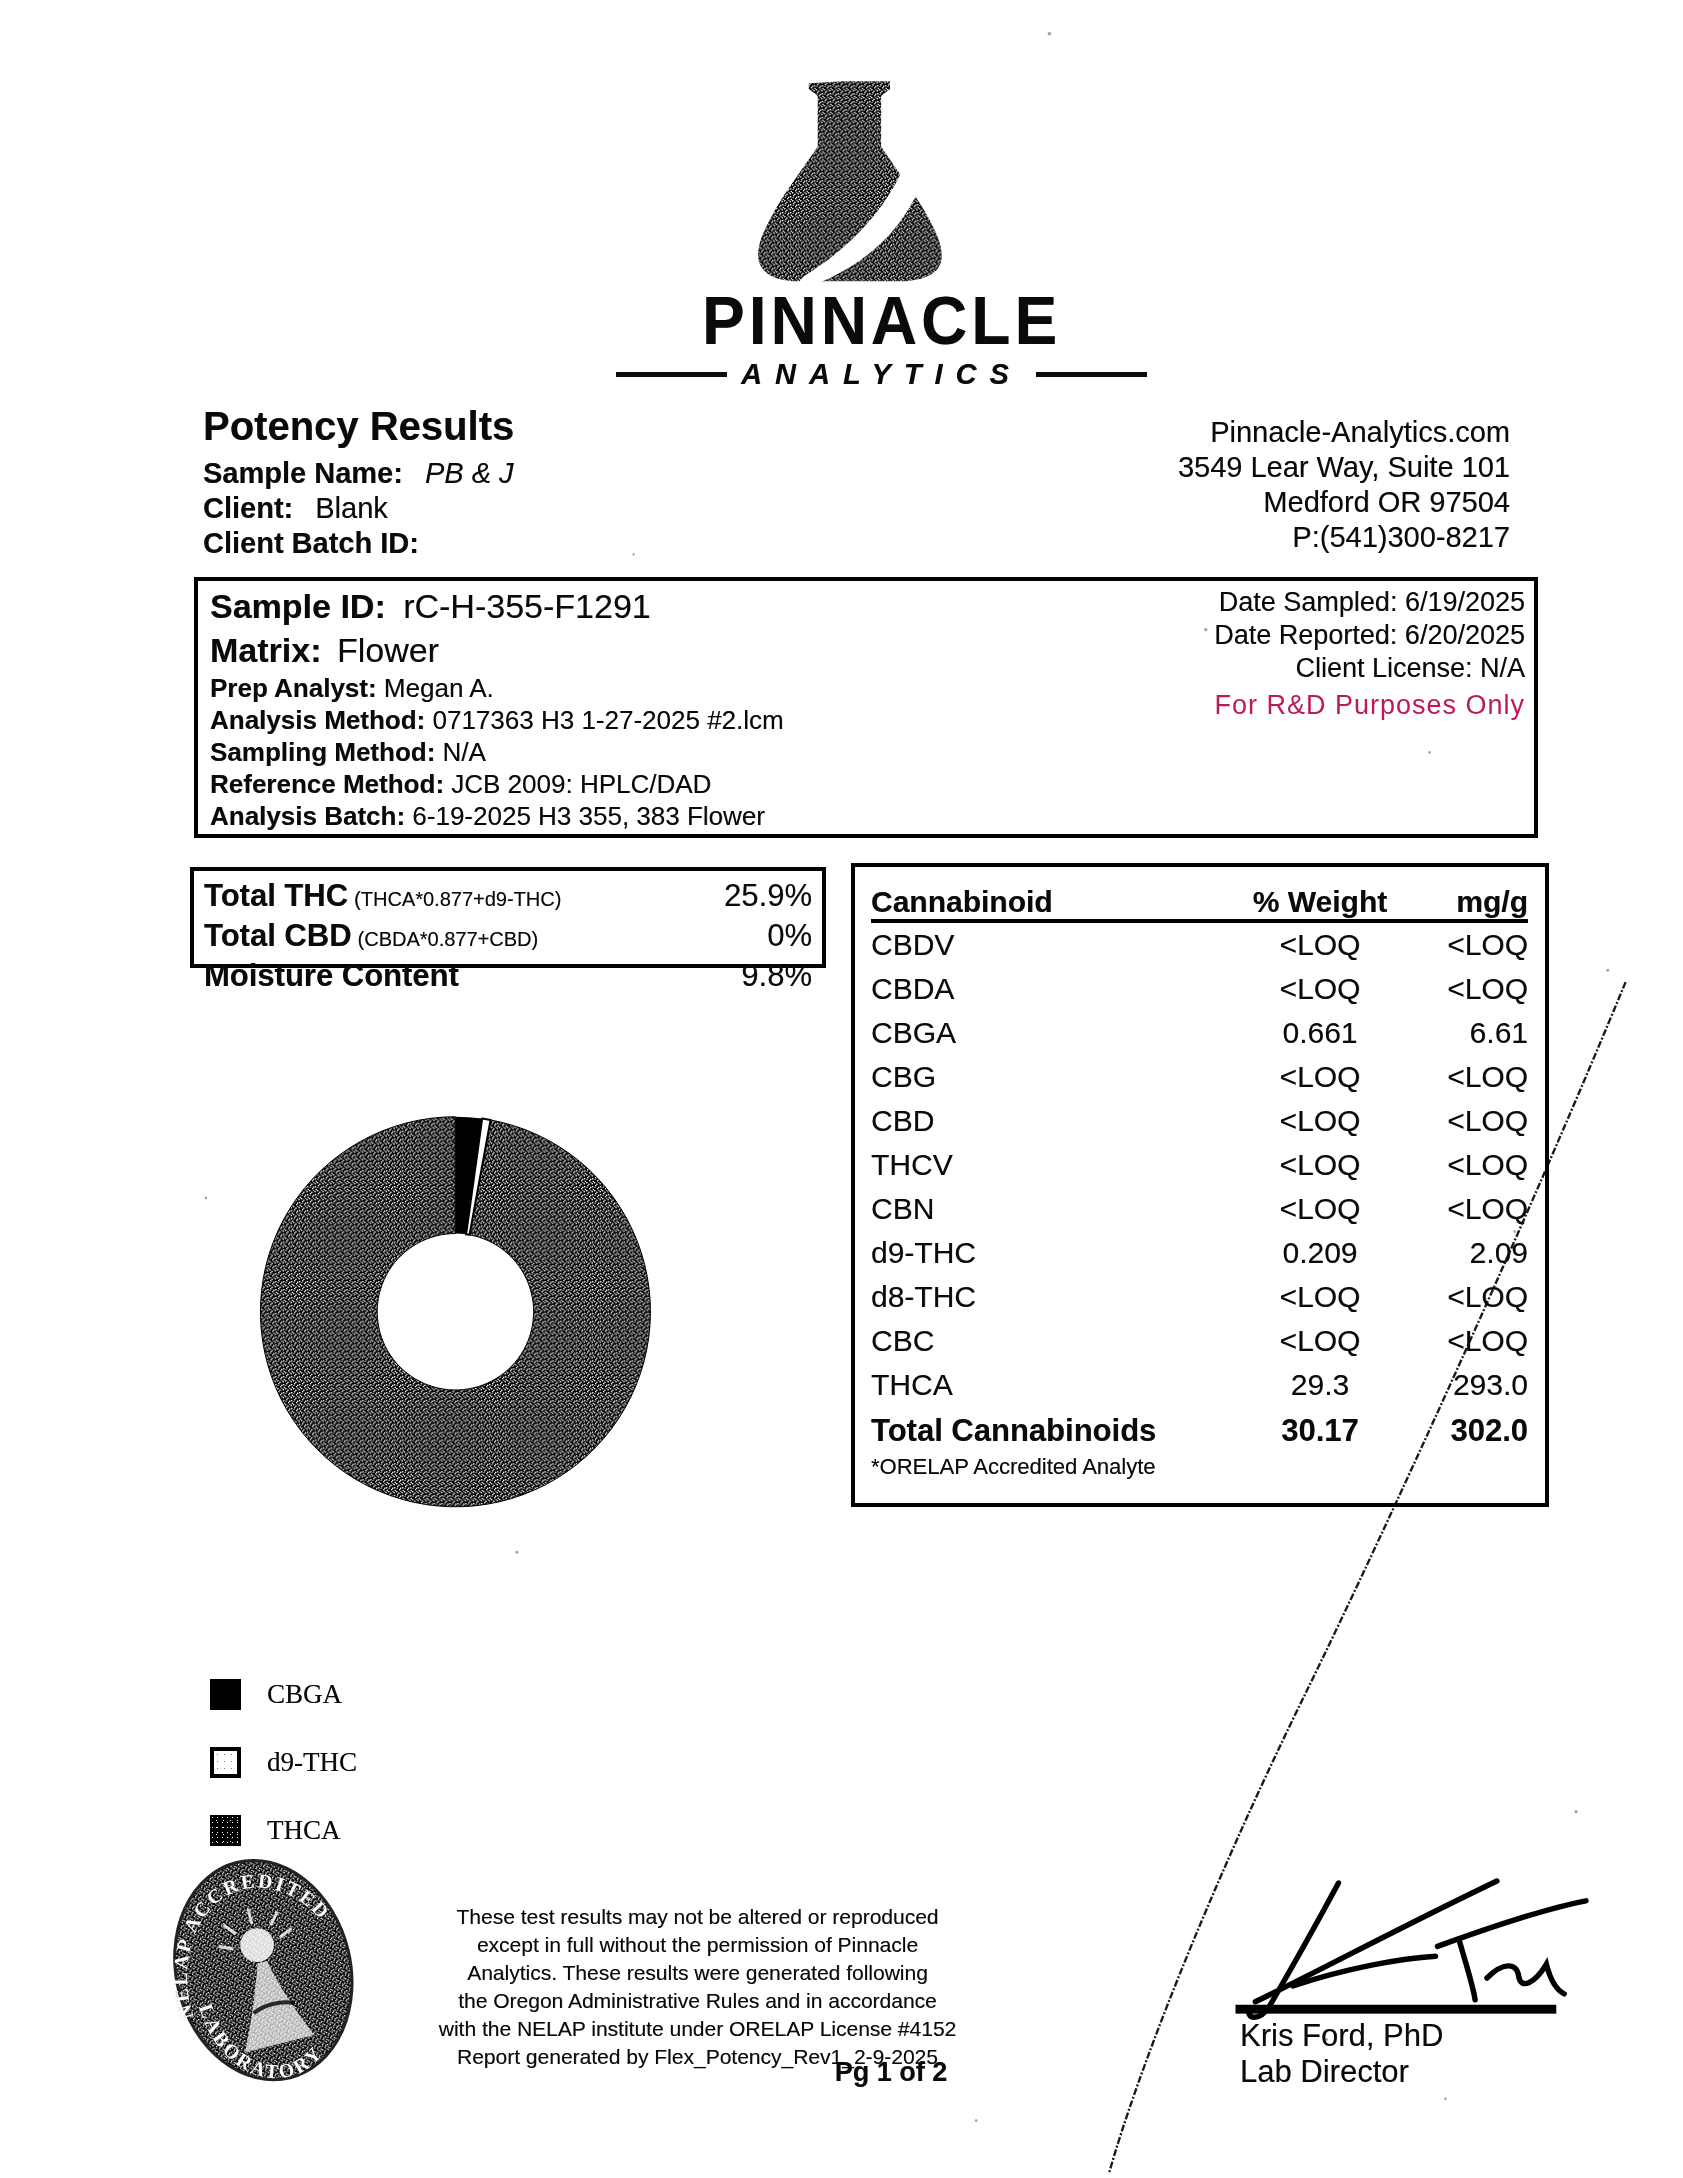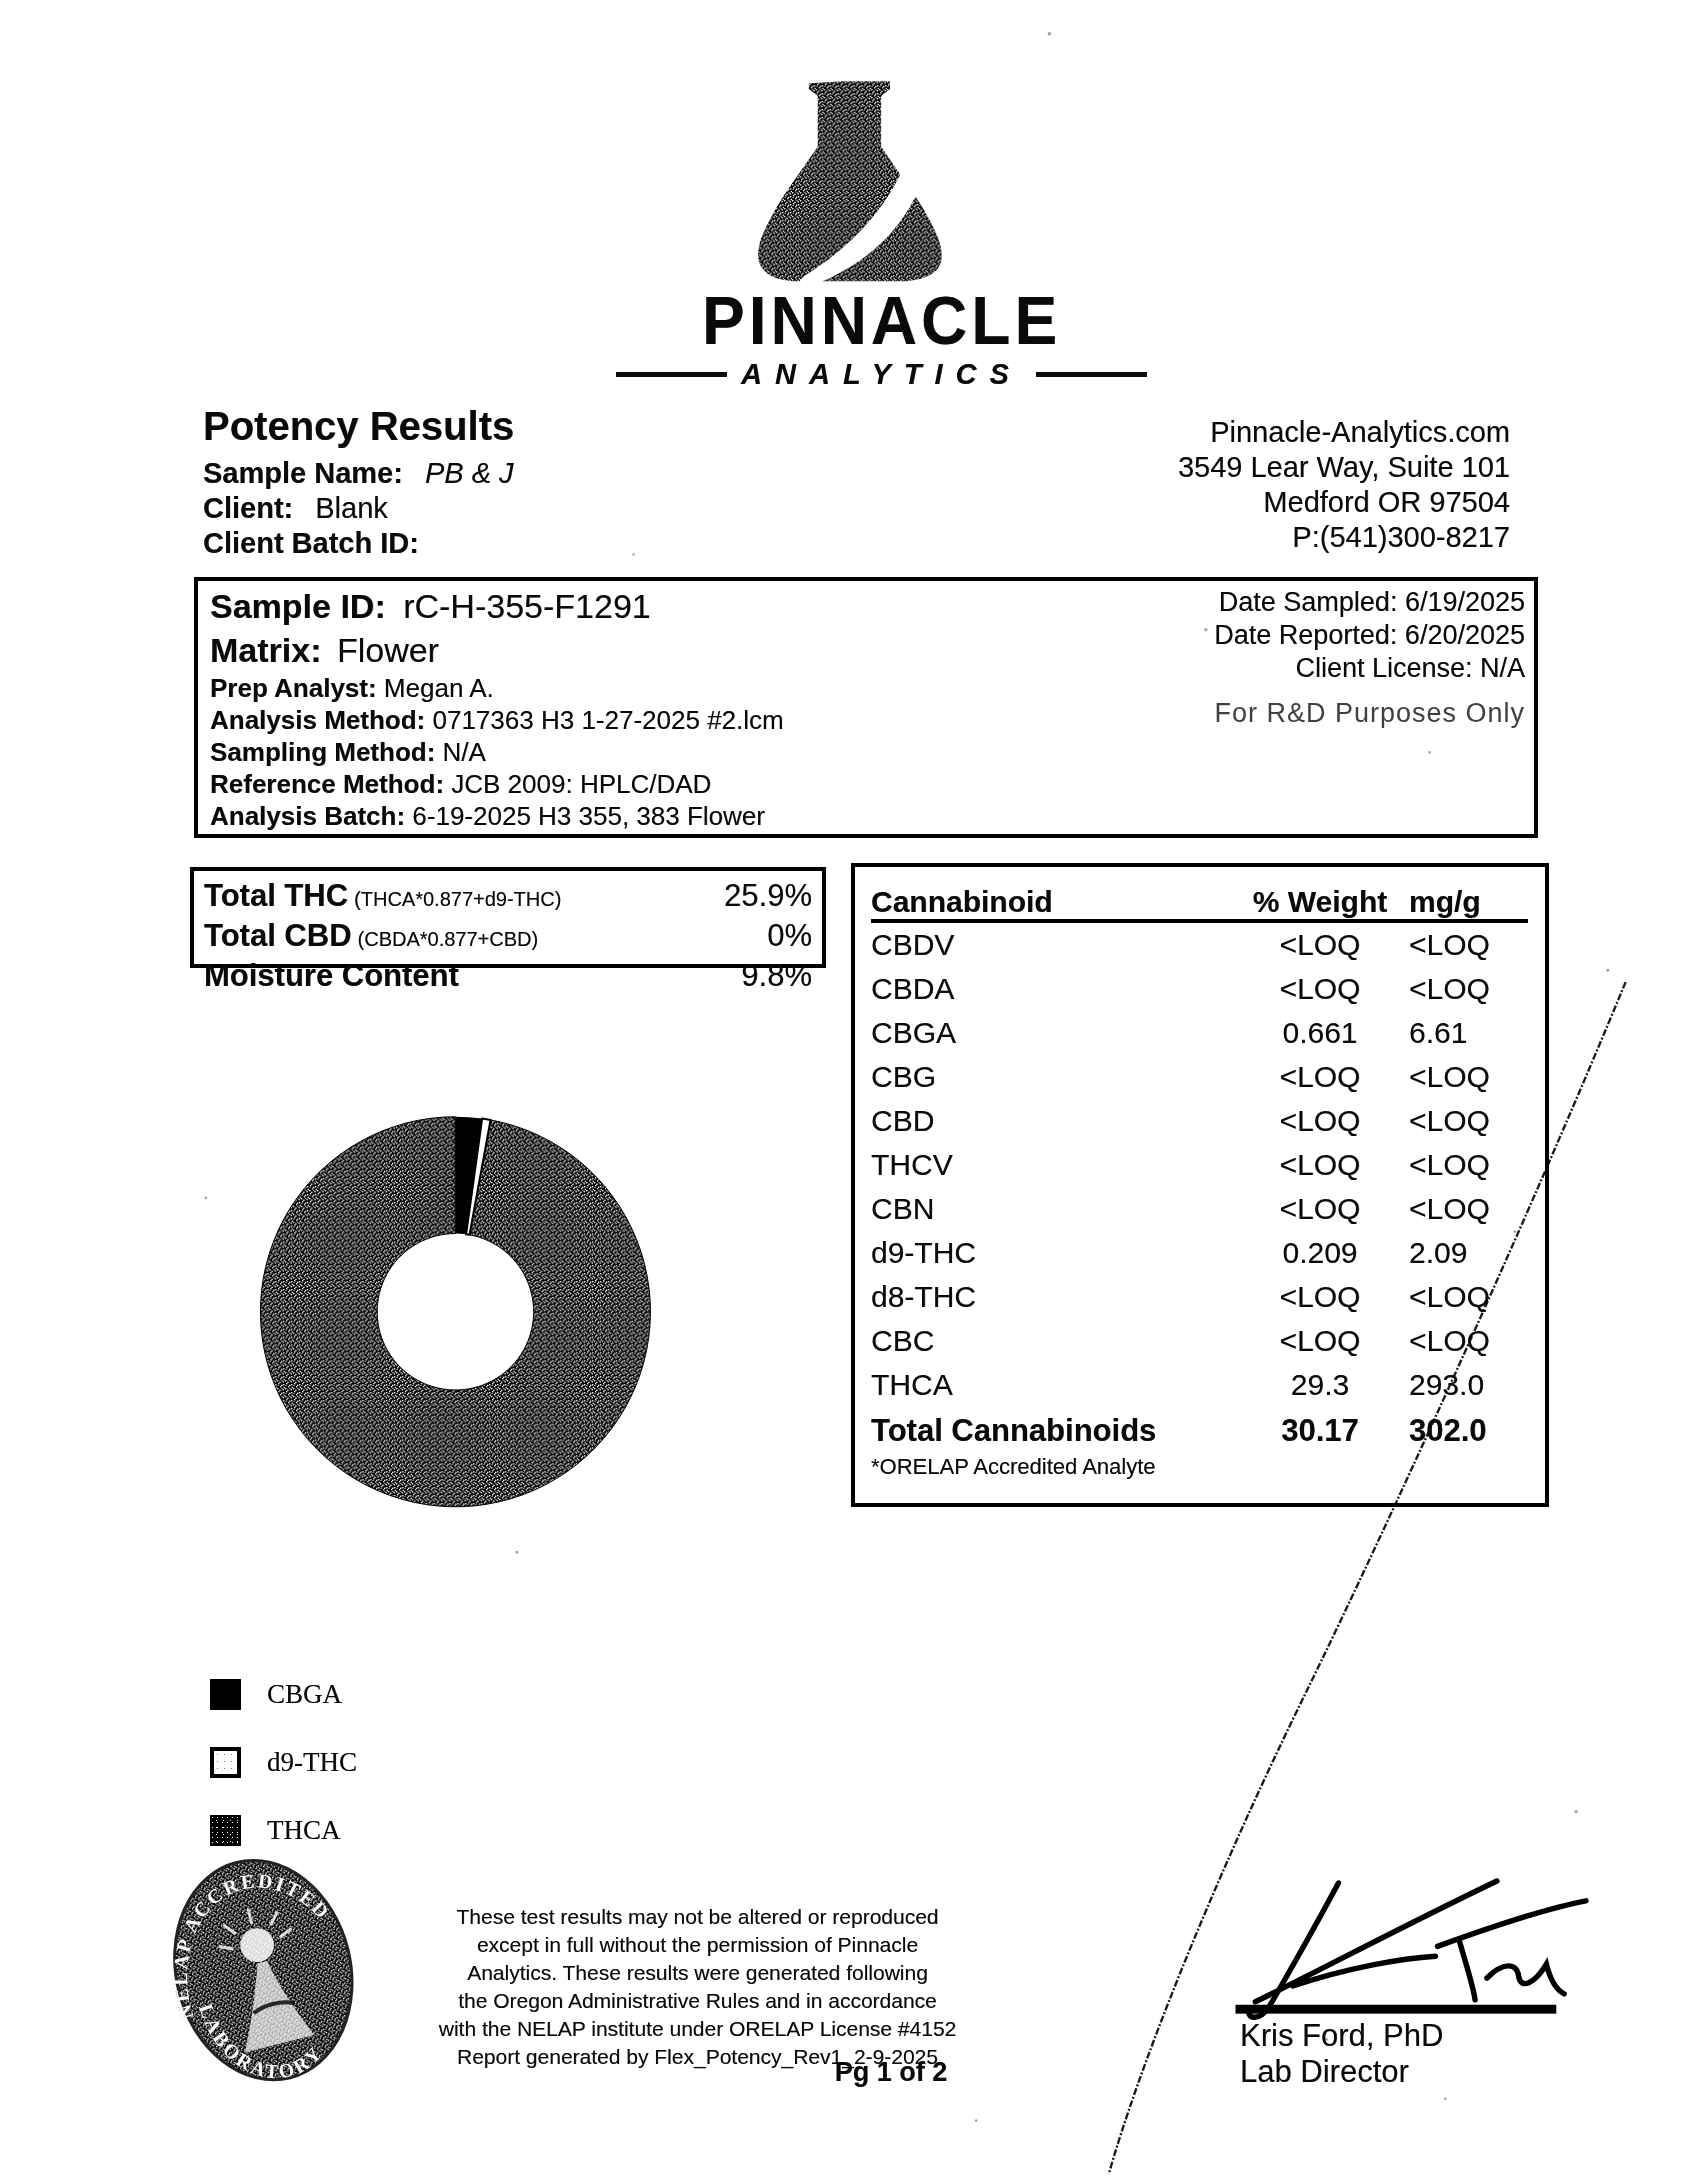--- a/index.html
+++ b/index.html
@@ -31,42 +31,42 @@
 
   
   .sample-box{left:194px;top:577px;width:1344px;height:261px;border:4px solid #000;box-sizing:border-box;}
   .sb-left{left:210px;top:584px;width:891px;}
   .sb-big{font-size:34px;line-height:44px;white-space:nowrap;}
   .sb-big .lab{font-weight:700;margin-top:27px;}
   .sb-small{font-size:26px;line-height:32px;white-space:nowrap;}
   .sb-small .lab{font-weight:700;}
   .sb-meta{left:1030px;top:586px;width:495px;text-align:right;font-size:27px;line-height:33px;}
   .watermark{left:1030px;top:690px;width:495px;text-align:right;font-size:27px;
-    color:#404040;letter-spacing:1px;text-shadow:none;margin-top:8px;}
+    color:#be185d;letter-spacing:1px;text-shadow:none;}
 
   
   .sum-box{left:190px;top:867px;width:636px;height:101px;border:4px solid #000;box-sizing:border-box;
     padding:7px 10px 0 10px;}
   .sum-row{display:flex;align-items:baseline;height:40px;}
   .sum-row .lab{font-size:31px;font-weight:700;white-space:nowrap;}
   .sum-row .frm{font-size:20px;margin-left:6px;white-space:nowrap;}
   .sum-row .sp{flex:1;}
   .sum-row .val{font-size:31px;white-space:nowrap;}
 
   
   .tbl-box{left:851px;top:863px;width:698px;height:644px;border:4px solid #000;box-sizing:border-box;
     padding:4px 0 0 16px;}
   .tbl-head{display:flex;align-items:flex-end;height:48px;border-bottom:4px solid #000;width:657px;}
   .tbl-head span{font-size:30px;font-weight:700;white-space:nowrap;}
   .tbl-row,.tbl-total{display:flex;align-items:center;}
   .tbl-row{height:44px;}
   .tbl-total{height:47px;}
   .c-name{width:360px;text-align:left;}
   .c-pct{width:178px;text-align:center;}
-  .c-mgg{width:119px;text-align:left;}
+  .c-mgg{width:119px;text-align:right;}
   .tbl-row span{font-size:30px;white-space:nowrap;}
   .tbl-total span{font-size:31px;font-weight:700;white-space:nowrap;}
   .fnote{font-size:22px;line-height:26px;white-space:nowrap;}
 
   
   .legend{left:210px;top:1675px;width:396px;}
   .lg-item{display:flex;align-items:center;height:38px;margin-bottom:30px;}
   .lg-sw{width:31px;height:31px;margin-right:26px;box-sizing:border-box;flex:0 0 31px;}
   .lg-lab{font-family:"Liberation Serif",serif;font-size:27px;}
 

